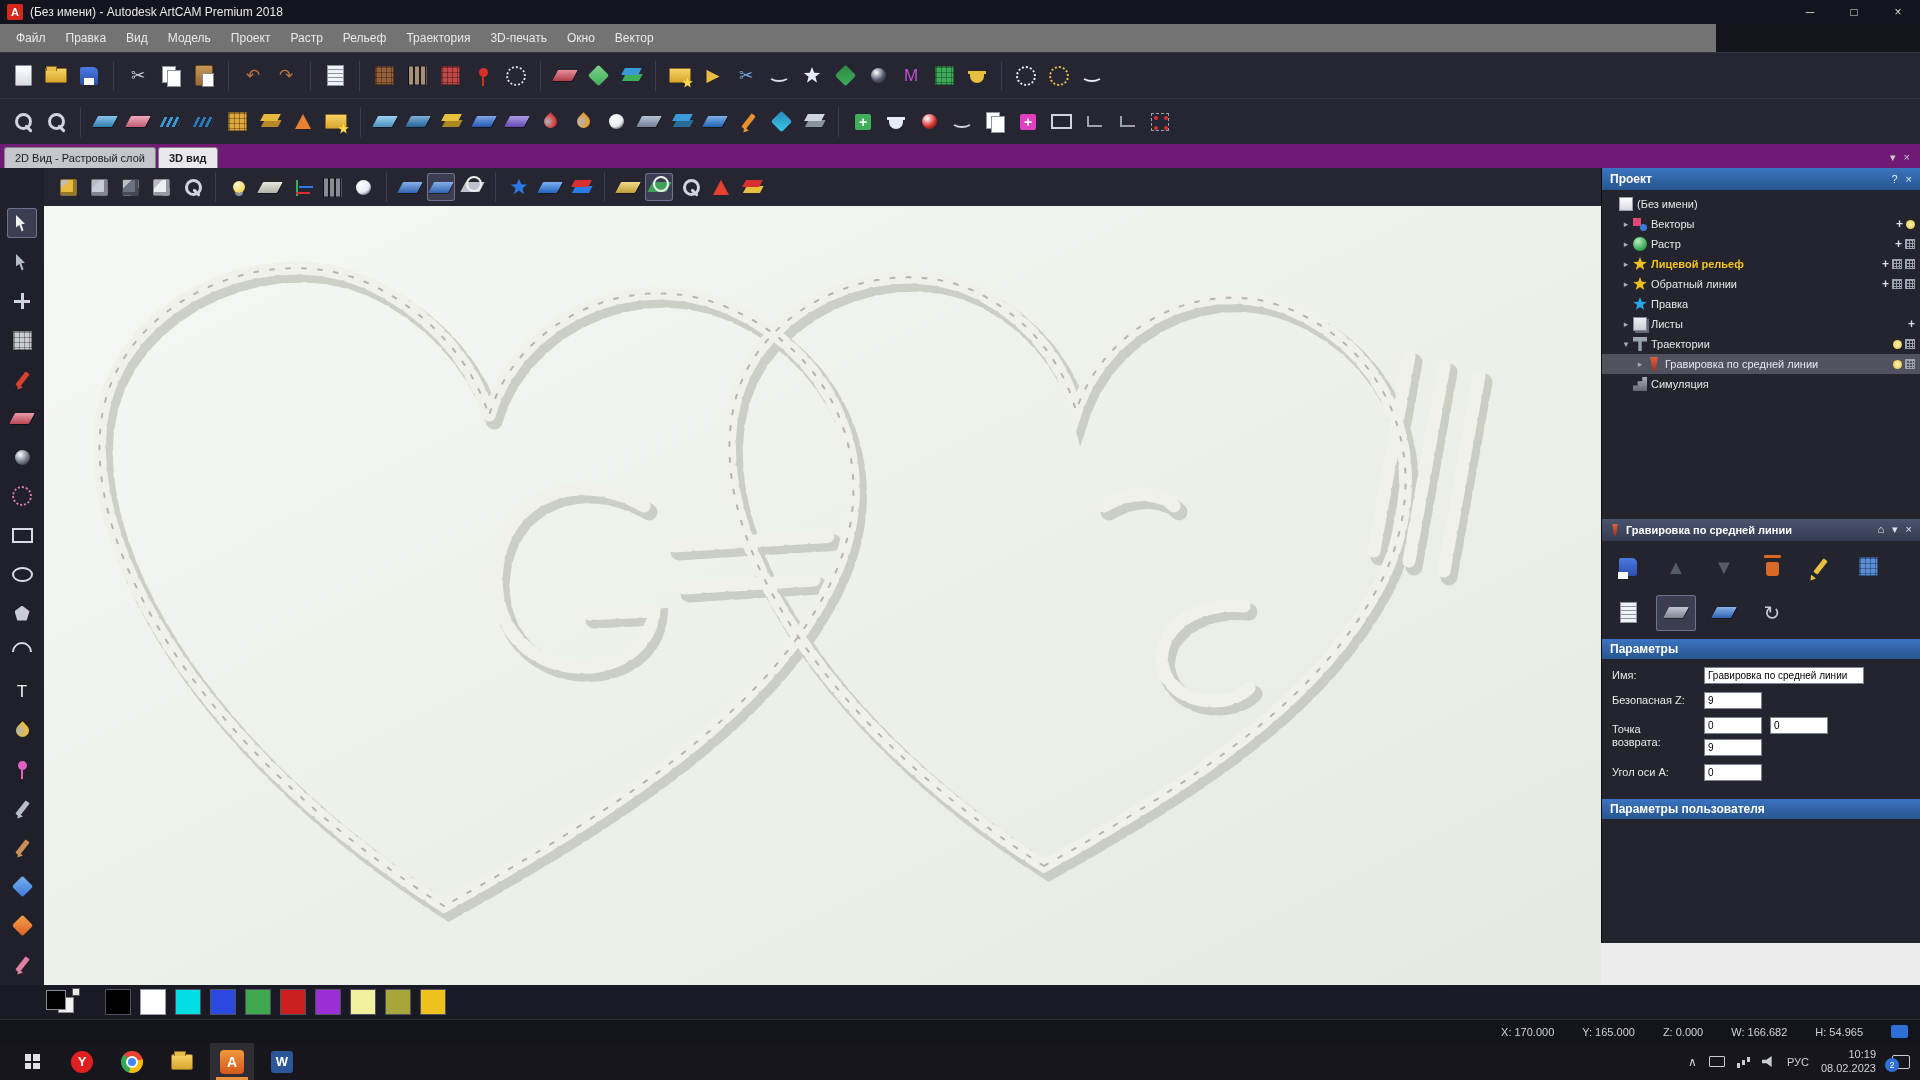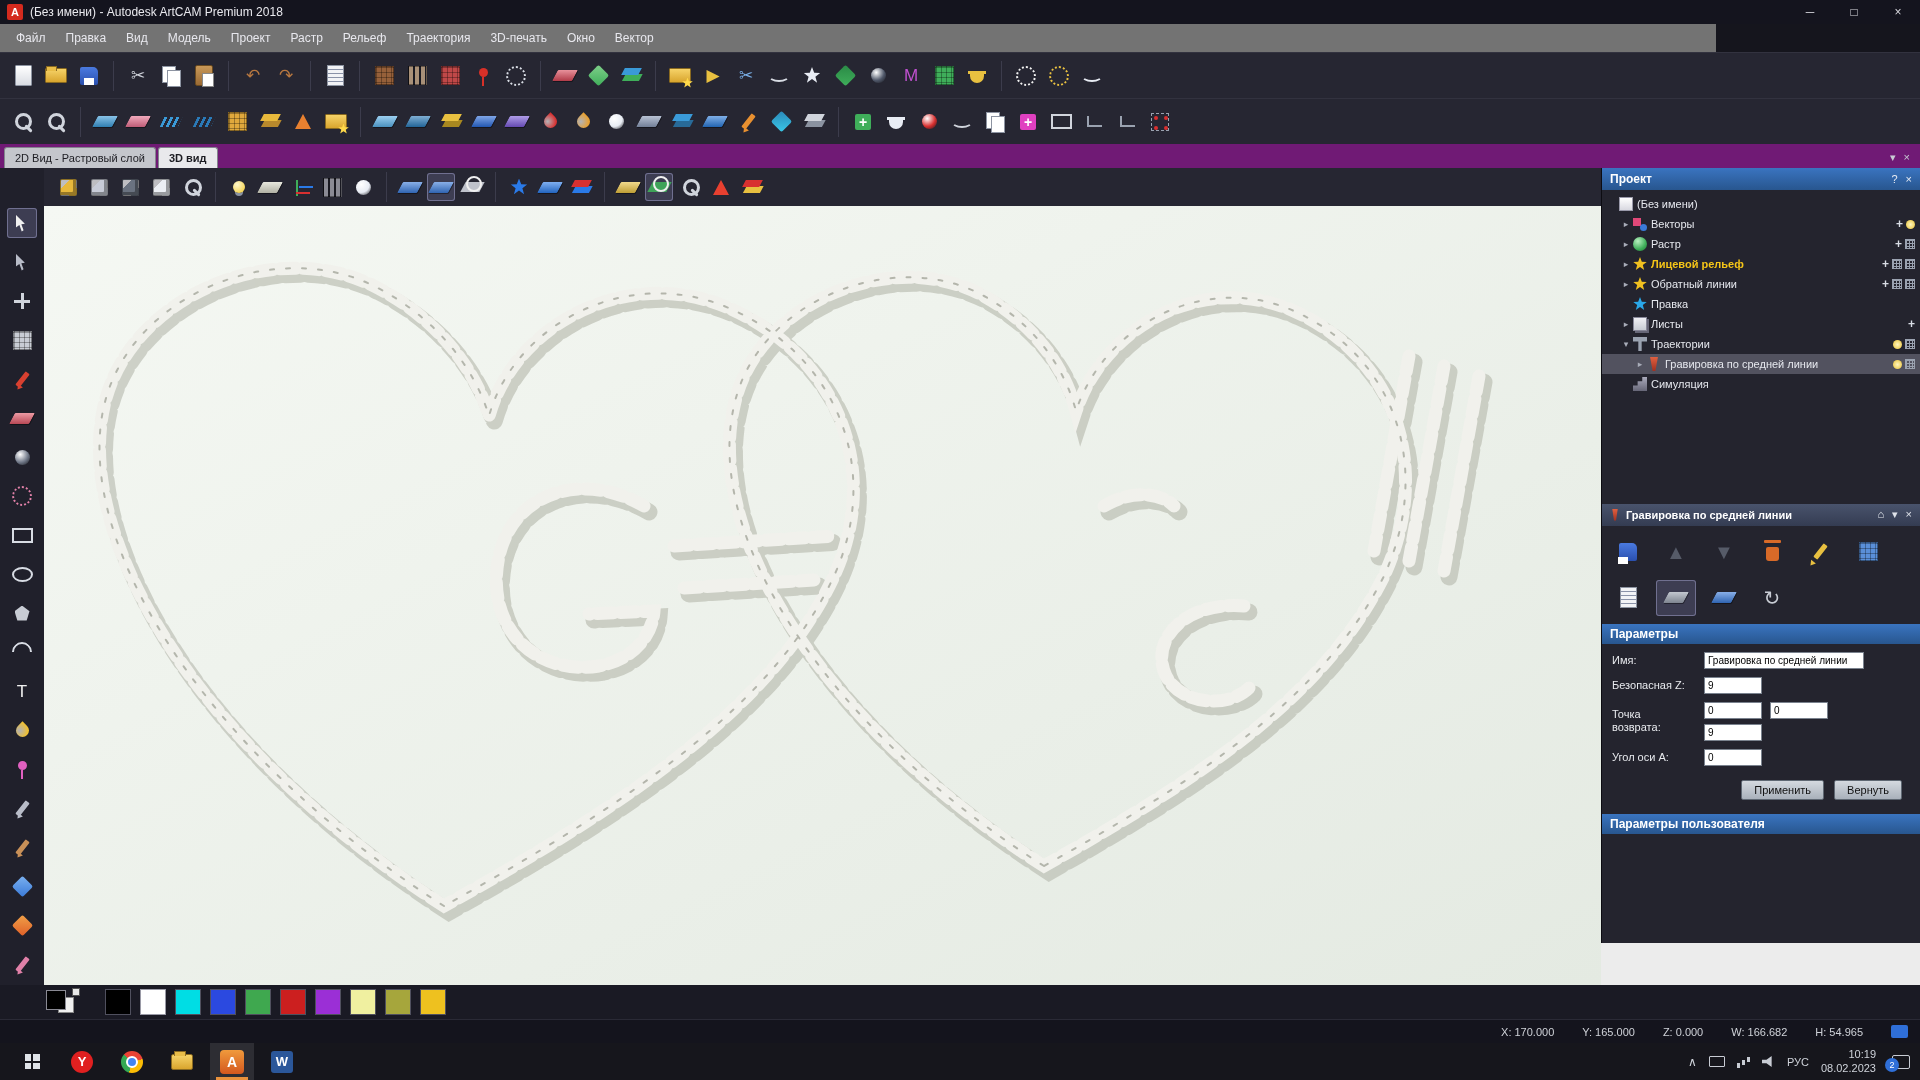--- a/index.html
+++ b/index.html
@@ -509,24 +509,20 @@
       <span class="return-grid">
         <input class="fin small" value="0" style="">
         <input class="fin small" value="0" style="">
         <input class="fin small" value="9" style="">
       </span>
     </div>
     <div class="form-row">
       <span class="flabel">Угол оси А:</span>
       <input class="fin small" value="0" style="">
     </div>
-    <div class="btn-row">
-      <button class="pbtn">Применить</button>
-      <button class="pbtn">Вернуть</button>
-    </div>
   </div>
 
   <div class="bluehead">
     <span>Параметры пользователя</span>
   </div>
   <div class="panel-fill"></div>
 </div>
 <div class="panel-below"></div>
 
 <div class="palettebar">

